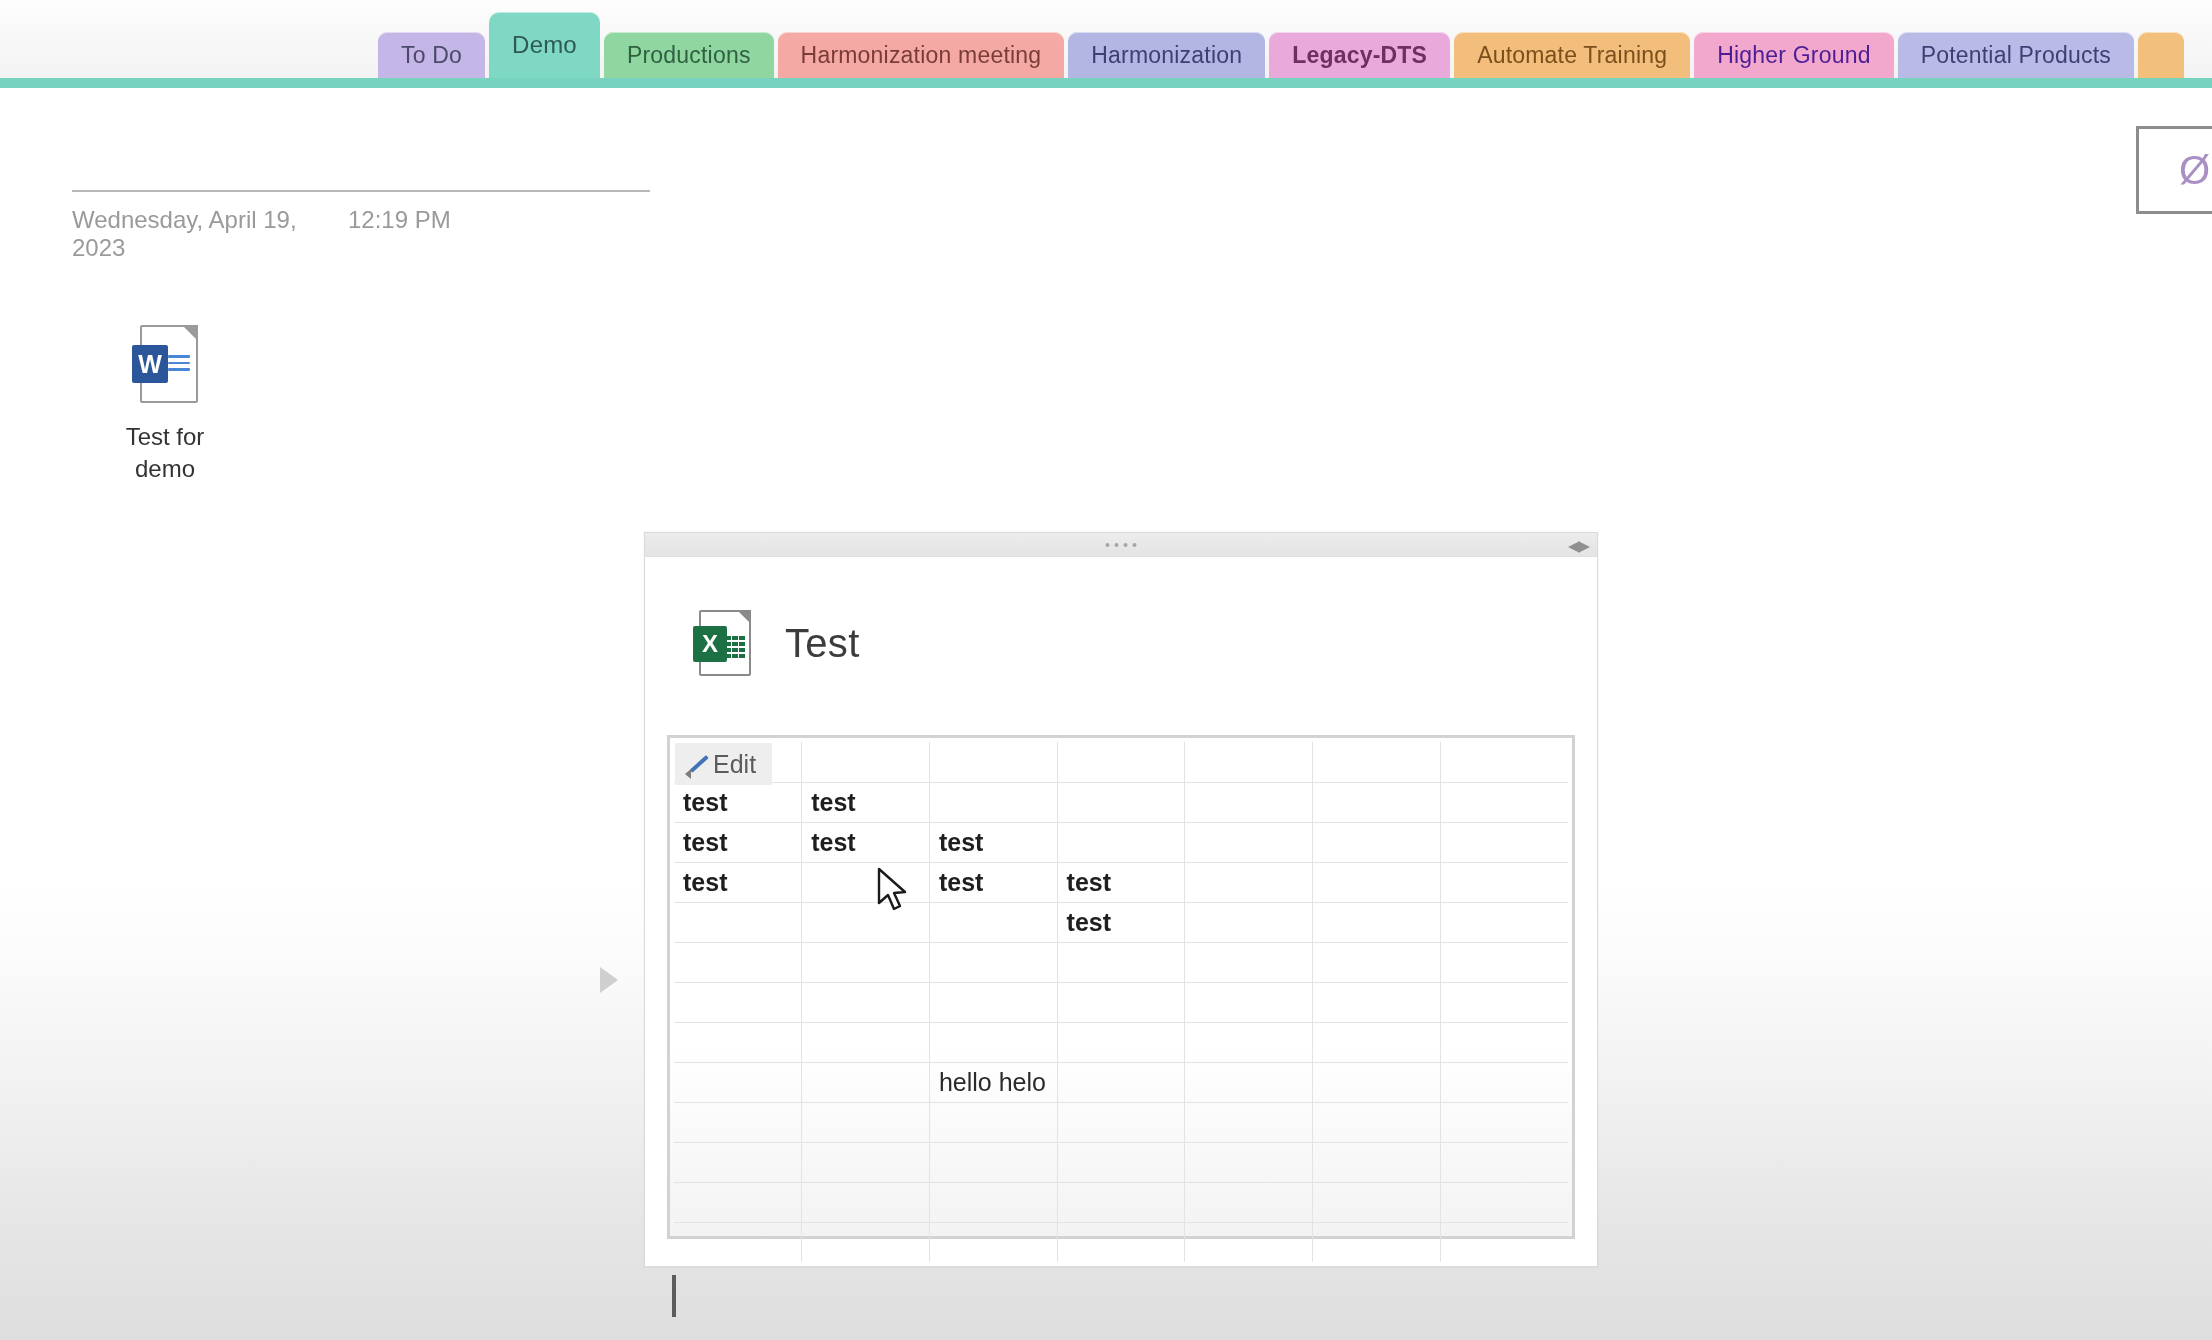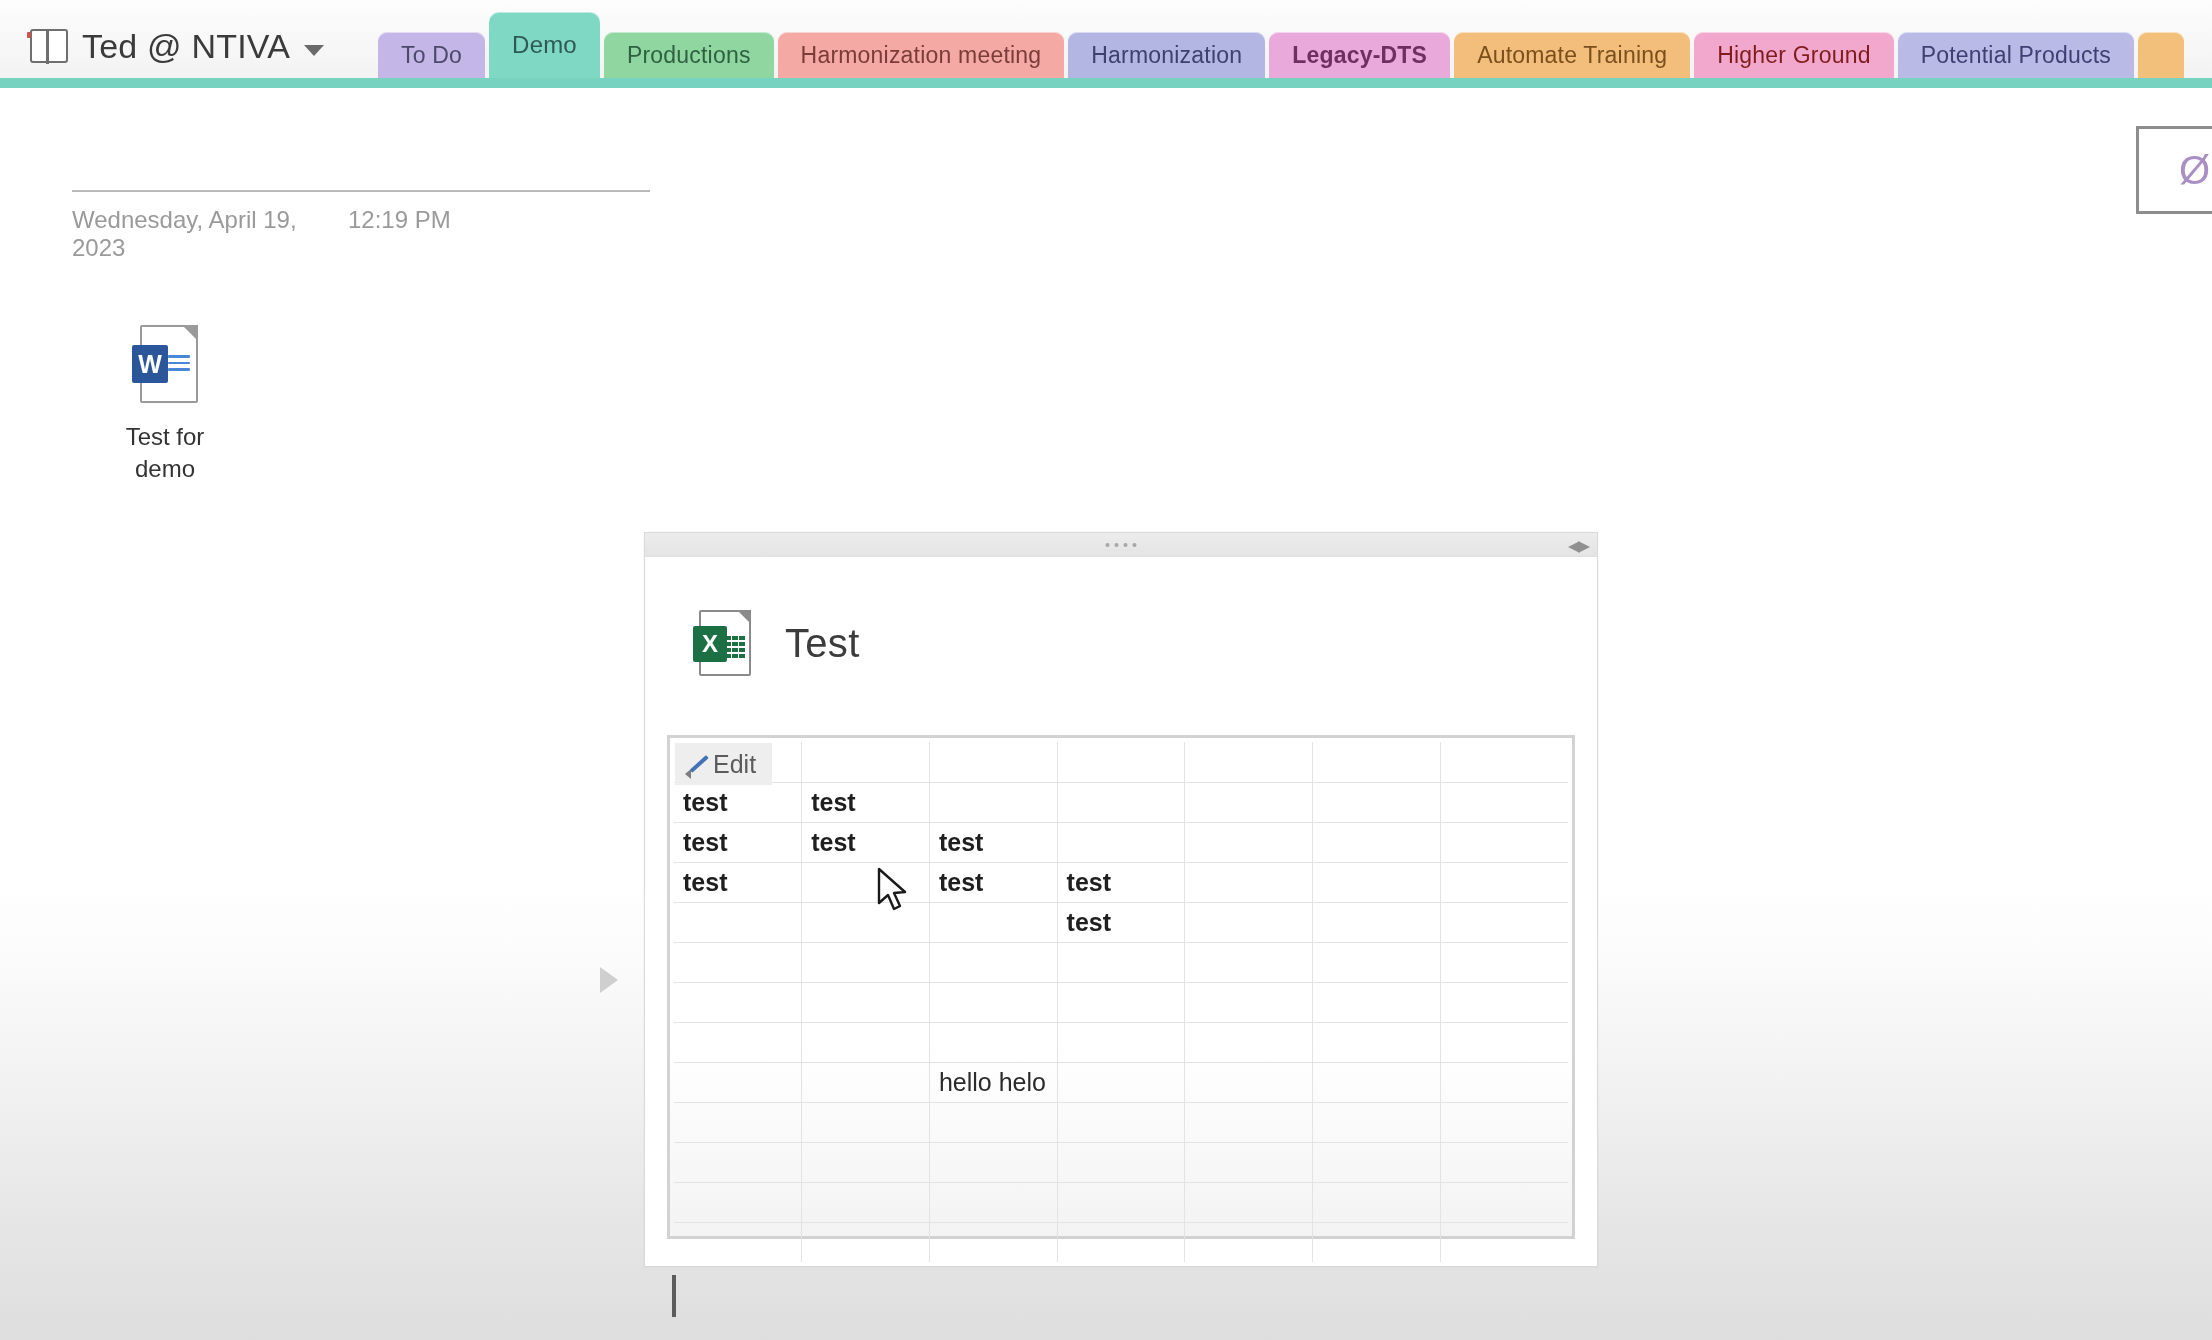--- a/index.html
+++ b/index.html
@@ -427,25 +427,20 @@
     pointer-events: none;
   }
 </style>
 </head>
 <body>
 
 <div id="app">
 
   <div id="topbar">
 
-    <div id="notebook-chip">
-      <span class="nb-icon"></span>
-      <span id="notebook-name">Ted @ NTIVA</span>
-      <span class="caret-down"></span>
-    </div>
 
     <div id="section-tabs">
         <div class="sec-tab" style="background: rgb(196, 182, 230); color: rgb(74, 74, 106);">
           <span>To Do</span>
         </div>
         <div class="sec-tab active" style="background: rgb(127, 216, 196); color: rgb(47, 90, 83);">
           <span>Demo</span>
         </div>
         <div class="sec-tab" style="background: rgb(143, 214, 161); color: rgb(47, 97, 64);">
           <span>Productions</span>
@@ -455,21 +450,21 @@
         </div>
         <div class="sec-tab" style="background: rgb(179, 182, 227); color: rgb(62, 64, 112);">
           <span>Harmonization</span>
         </div>
         <div class="sec-tab" style="background: rgb(233, 170, 219); color: rgb(110, 48, 96); font-weight: bold;">
           <span>Legacy-DTS</span>
         </div>
         <div class="sec-tab" style="background: rgb(243, 190, 124); color: rgb(122, 79, 28);">
           <span>Automate Training</span>
         </div>
-        <div class="sec-tab" style="background: rgb(242, 168, 205); color: #7f1d1d; justify-content: flex-end;">
+        <div class="sec-tab" style="background: rgb(242, 168, 205); color: #4c1d95; justify-content: flex-end;">
           <span>Higher Ground</span>
         </div>
         <div class="sec-tab" style="background: rgb(185, 186, 230); color: rgb(62, 63, 114);">
           <span>Potential Products</span>
         </div>
         <div class="sec-tab" style="background: rgb(243, 192, 124); color: rgb(122, 79, 28);">
           <span></span>
         </div>
       </div>
 

